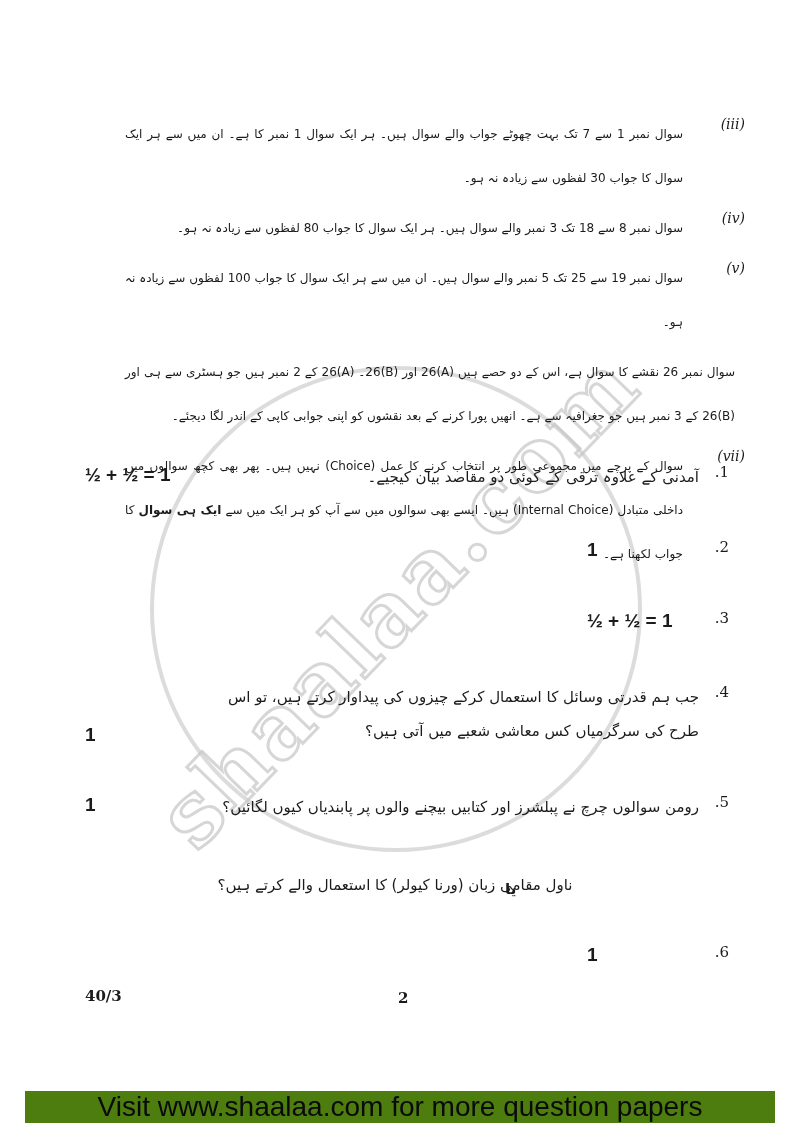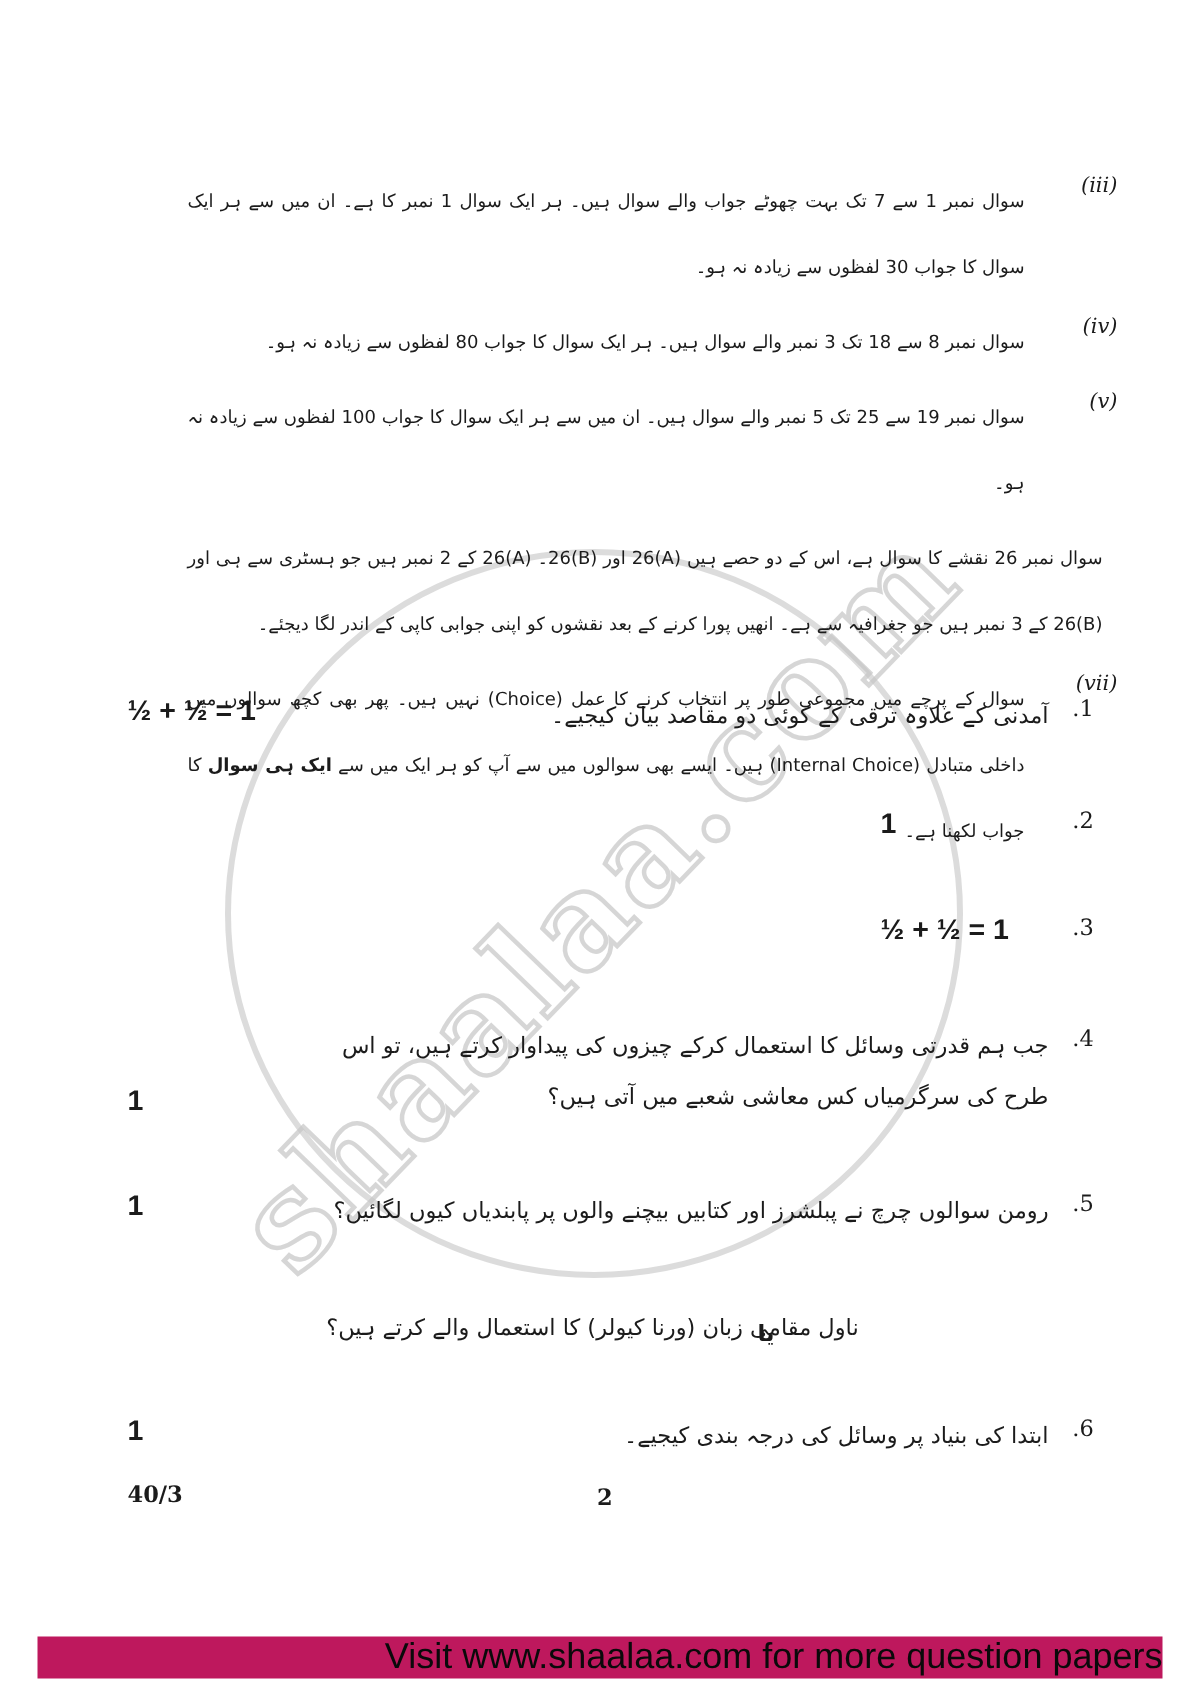--- a/index.html
+++ b/index.html
@@ -75,22 +75,22 @@
   }
   .footer-page {
     position:absolute; top:989px; left:398px;
     font-family:"DejaVu Serif","Liberation Serif",serif;
     font-weight:bold; font-size:15px;
   }
 
   
   .banner {
     position:absolute; top:1091px; left:25px; right:25px;
-    font-family:"Liberation Sans", sans-serif; font-size:24px; color:#0a0a0a;
-    text-align:right; background:#be185d;
+    font-family:"Liberation Sans", sans-serif; font-size:28px; color:#0a0a0a;
+    text-align:center; background:#4d7c0f;
   }
 </style>
 </head>
 <body>
 
 <div class="page">
 
   <div class="wm-circle"></div>
   <div class="wm-text">shaalaa.com</div>
 
@@ -150,21 +150,20 @@
       <span class="q-num">5.</span>
       <div class="q-text">رومن سوالوں چرچ نے پبلشرز اور کتابیں بیچنے والوں پر پابندیاں کیوں لگائیں؟</div>
       <span class="q-marks">1</span>
     </div>
 
     <div class="or-sep">یا</div>
     <div class="alt-q">ناول مقامی زبان (ورنا کیولر) کا استعمال والے کرتے ہیں؟</div>
 
     <div class="q" style="top:940px;">
       <span class="q-num">6.</span>
-      <div class="q-text">ابتدا کی بنیاد پر وسائل کی درجہ بندی کیجیے۔</div>
       <span class="q-marks">1</span>
     </div>
 
     <div class="footer-code">40/3</div>
     <div class="footer-page">2</div>
 
     <div class="banner">Visit www.shaalaa.com for more question papers</div>
 
   </div>
 </div>

